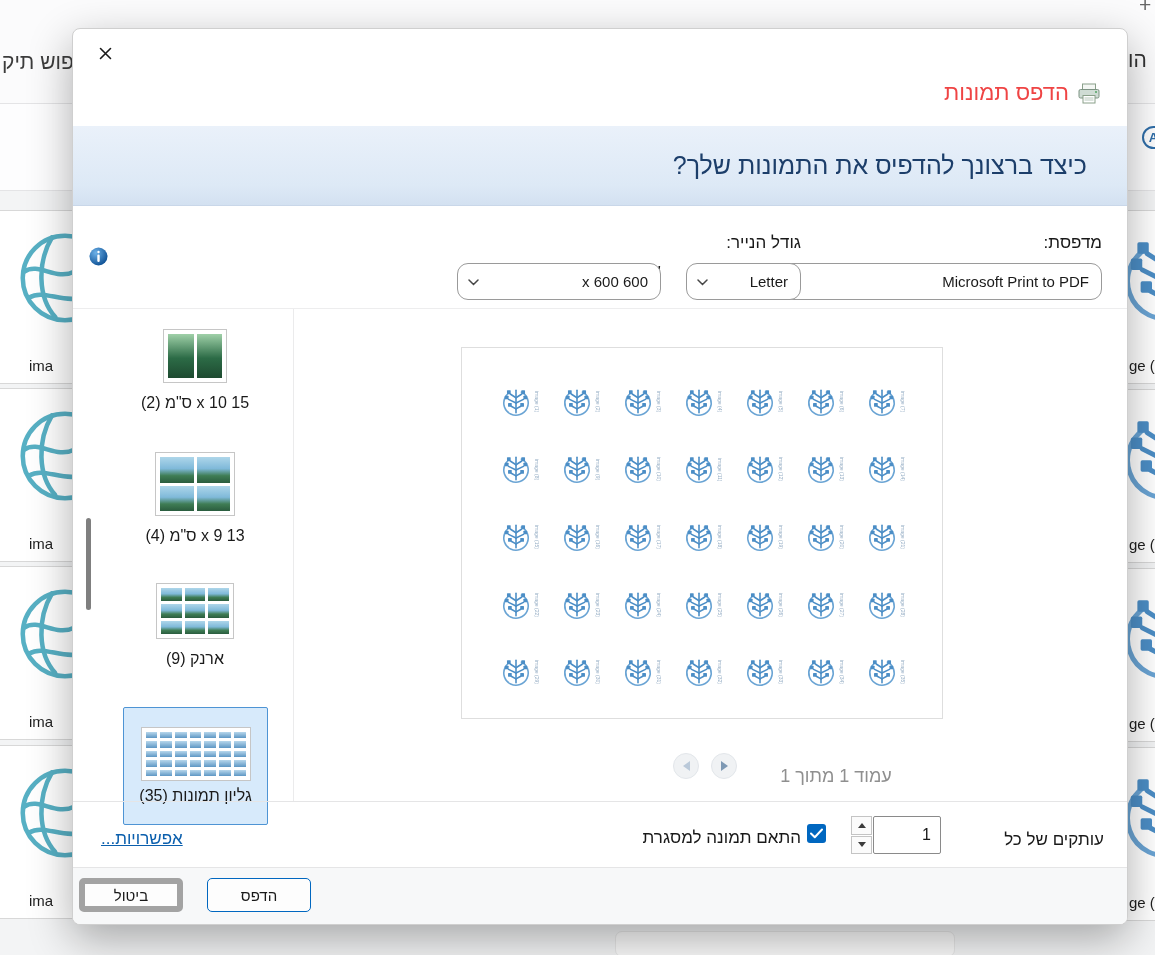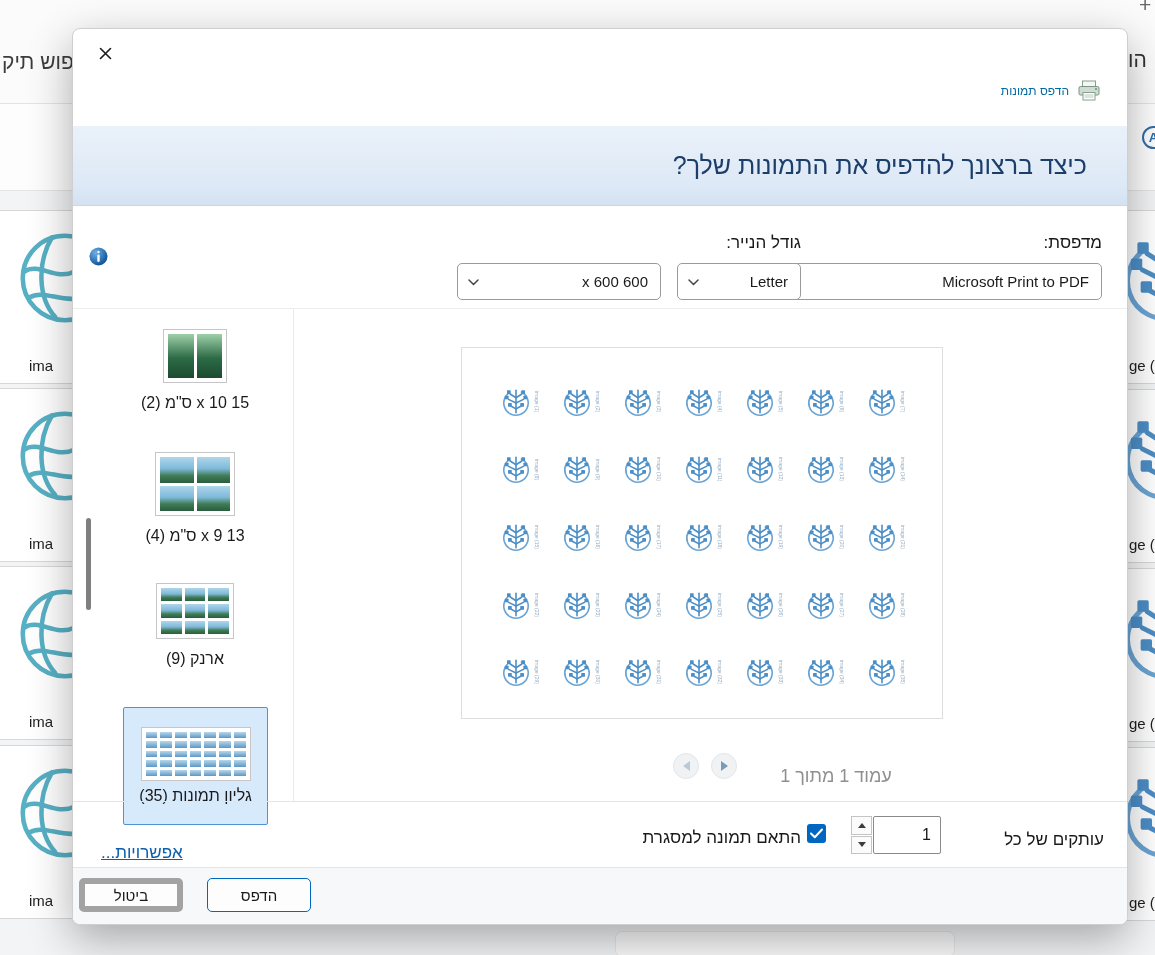--- a/index.html
+++ b/index.html
@@ -31,32 +31,32 @@
   .tile-cap { position: absolute; bottom: 9px; left: 0; right: 0; font-size: 15px; color: #1e1e1e;
               direction: ltr; text-align: left; padding-left: 43px; white-space: nowrap; overflow: hidden; }
 
   
   .dialog { position: absolute; left: 72px; top: 28px; width: 1056px; height: 897px; background: #fff;
             border: 1px solid #cfcfcf; border-radius: 8px; box-shadow: 0 14px 44px rgba(0,0,0,.32);
             z-index: 5; direction: rtl; overflow: hidden; }
   .close { position: absolute; left: 16px; top: 8px; width: 32px; height: 32px; background: none; border: none;
            display: flex; align-items: center; justify-content: center; cursor: pointer; z-index: 3; padding: 0; }
   .titlebar { position: absolute; top: 51px; right: 26px; display: flex; align-items: center; gap: 8px; }
-  .title { font-size: 12px; color: #0369a1; margin-left: 20px; }
+  .title { font-size: 22px; color: #ef4444; margin-left: 20px; }
 
   .banner { position: absolute; top: 97px; left: 0; right: 0; height: 80px;
             background: linear-gradient(180deg, #eaf1fa 0%, #dde9f6 75%, #d3e1f1 100%);
             border-bottom: 1px solid #c9d7e9; display: flex; align-items: center; }
   .banner span { margin-right: 40px; font-size: 25px; color: var(--banner-text, #1c3e6a); }
 
   .fld-label { position: absolute; top: 204px; font-size: 17px; color: #191919; white-space: nowrap; }
   .lab-printer { right: 25px; }  .lab-paper { right: 326px; }  .lab-quality { right: 466px; margin-top: 28px; }
   .combo { position: absolute; top: 234px; height: 37px; background: #fff; border: 1px solid #9a9a9a;
-           border-radius: 5px; display: flex; align-items: center; cursor: pointer; }
-  .cb-printer { right: 25px; width: 324px; }  .cb-paper { right: 326px; width: 124px; }  .cb-quality { right: 466px; width: 204px; }
+           border-radius: 11px; display: flex; align-items: center; cursor: pointer; }
+  .cb-printer { right: 25px; width: 324px; }  .cb-paper { right: 326px; width: 115px; }  .cb-quality { right: 466px; width: 204px; }
   .combo-val { margin-right: 12px; font-size: 15px; color: #1a1a1a; white-space: nowrap; }
   .chev { position: absolute; left: 10px; top: 15px; }
   .help { position: absolute; left: 16px; top: 218px; width: 19px; height: 19px; cursor: pointer; }
 
   .hsep1 { position: absolute; top: 279px; left: 0; right: 0; height: 1px; background: #ededee; }
   .vsep  { position: absolute; left: 220px; top: 280px; width: 1px; height: 492px; background: #ebebec; }
   .sb-thumb { position: absolute; left: 13px; top: 489px; width: 5px; height: 92px; background: #7f7f7f;
               border-radius: 3px; cursor: pointer; }
 
   #layout-list { position: absolute; inset: 0; pointer-events: none; }
@@ -96,21 +96,21 @@
   .tri-up { width: 0; height: 0; border-left: 4px solid transparent; border-right: 4px solid transparent; border-bottom: 5px solid #3c3c3c; }
   .tri-dn { width: 0; height: 0; border-left: 4px solid transparent; border-right: 4px solid transparent; border-top: 5px solid #3c3c3c; }
   .spin-field { position: absolute; left: 22px; top: 0; width: 68px; height: 38px; border: 1px solid #8a8a8a;
                 border-radius: 2px; background: #fff; font-size: 16px; display: flex; align-items: center;
                 justify-content: flex-end; padding-right: 9px; cursor: text; }
   .chk { position: absolute; left: 734px; top: 795px; width: 19px; height: 19px; background: var(--accent, #0067c0);
          border-radius: 3px; display: flex; align-items: center; justify-content: center; cursor: pointer; }
   .chk-label { position: absolute; left: 548px; top: 799px; width: 180px; font-size: 17px; text-align: right;
                direction: rtl; white-space: nowrap; }
   .opts { position: absolute; left: 28px; top: 800px; font-size: 17px; color: var(--link, #0b5fad);
-          text-decoration: underline; cursor: pointer; direction: rtl; margin-top: 14px; }
+          text-decoration: underline; cursor: pointer; direction: rtl; }
 
   .hsep3 { position: absolute; top: 838px; left: 0; right: 0; height: 1px; background: #e5e5e6; }
   .footer-bg { position: absolute; top: 839px; left: 0; right: 0; bottom: 0; background: #f7f8f9; }
   .btn { position: absolute; top: 849px; width: 104px; height: 34px; background: #fdfdfd; border-radius: 5px;
          font-size: 15px; color: #191919; cursor: pointer; font-family: inherit; }
   .btn-print  { left: 134px; border: 1px solid var(--accent, #0067c0); text-align: center; }
   .btn-cancel { left: 6px;  border: 6px solid #a3a3a3; }
 </style>
 </head>
 <body>

